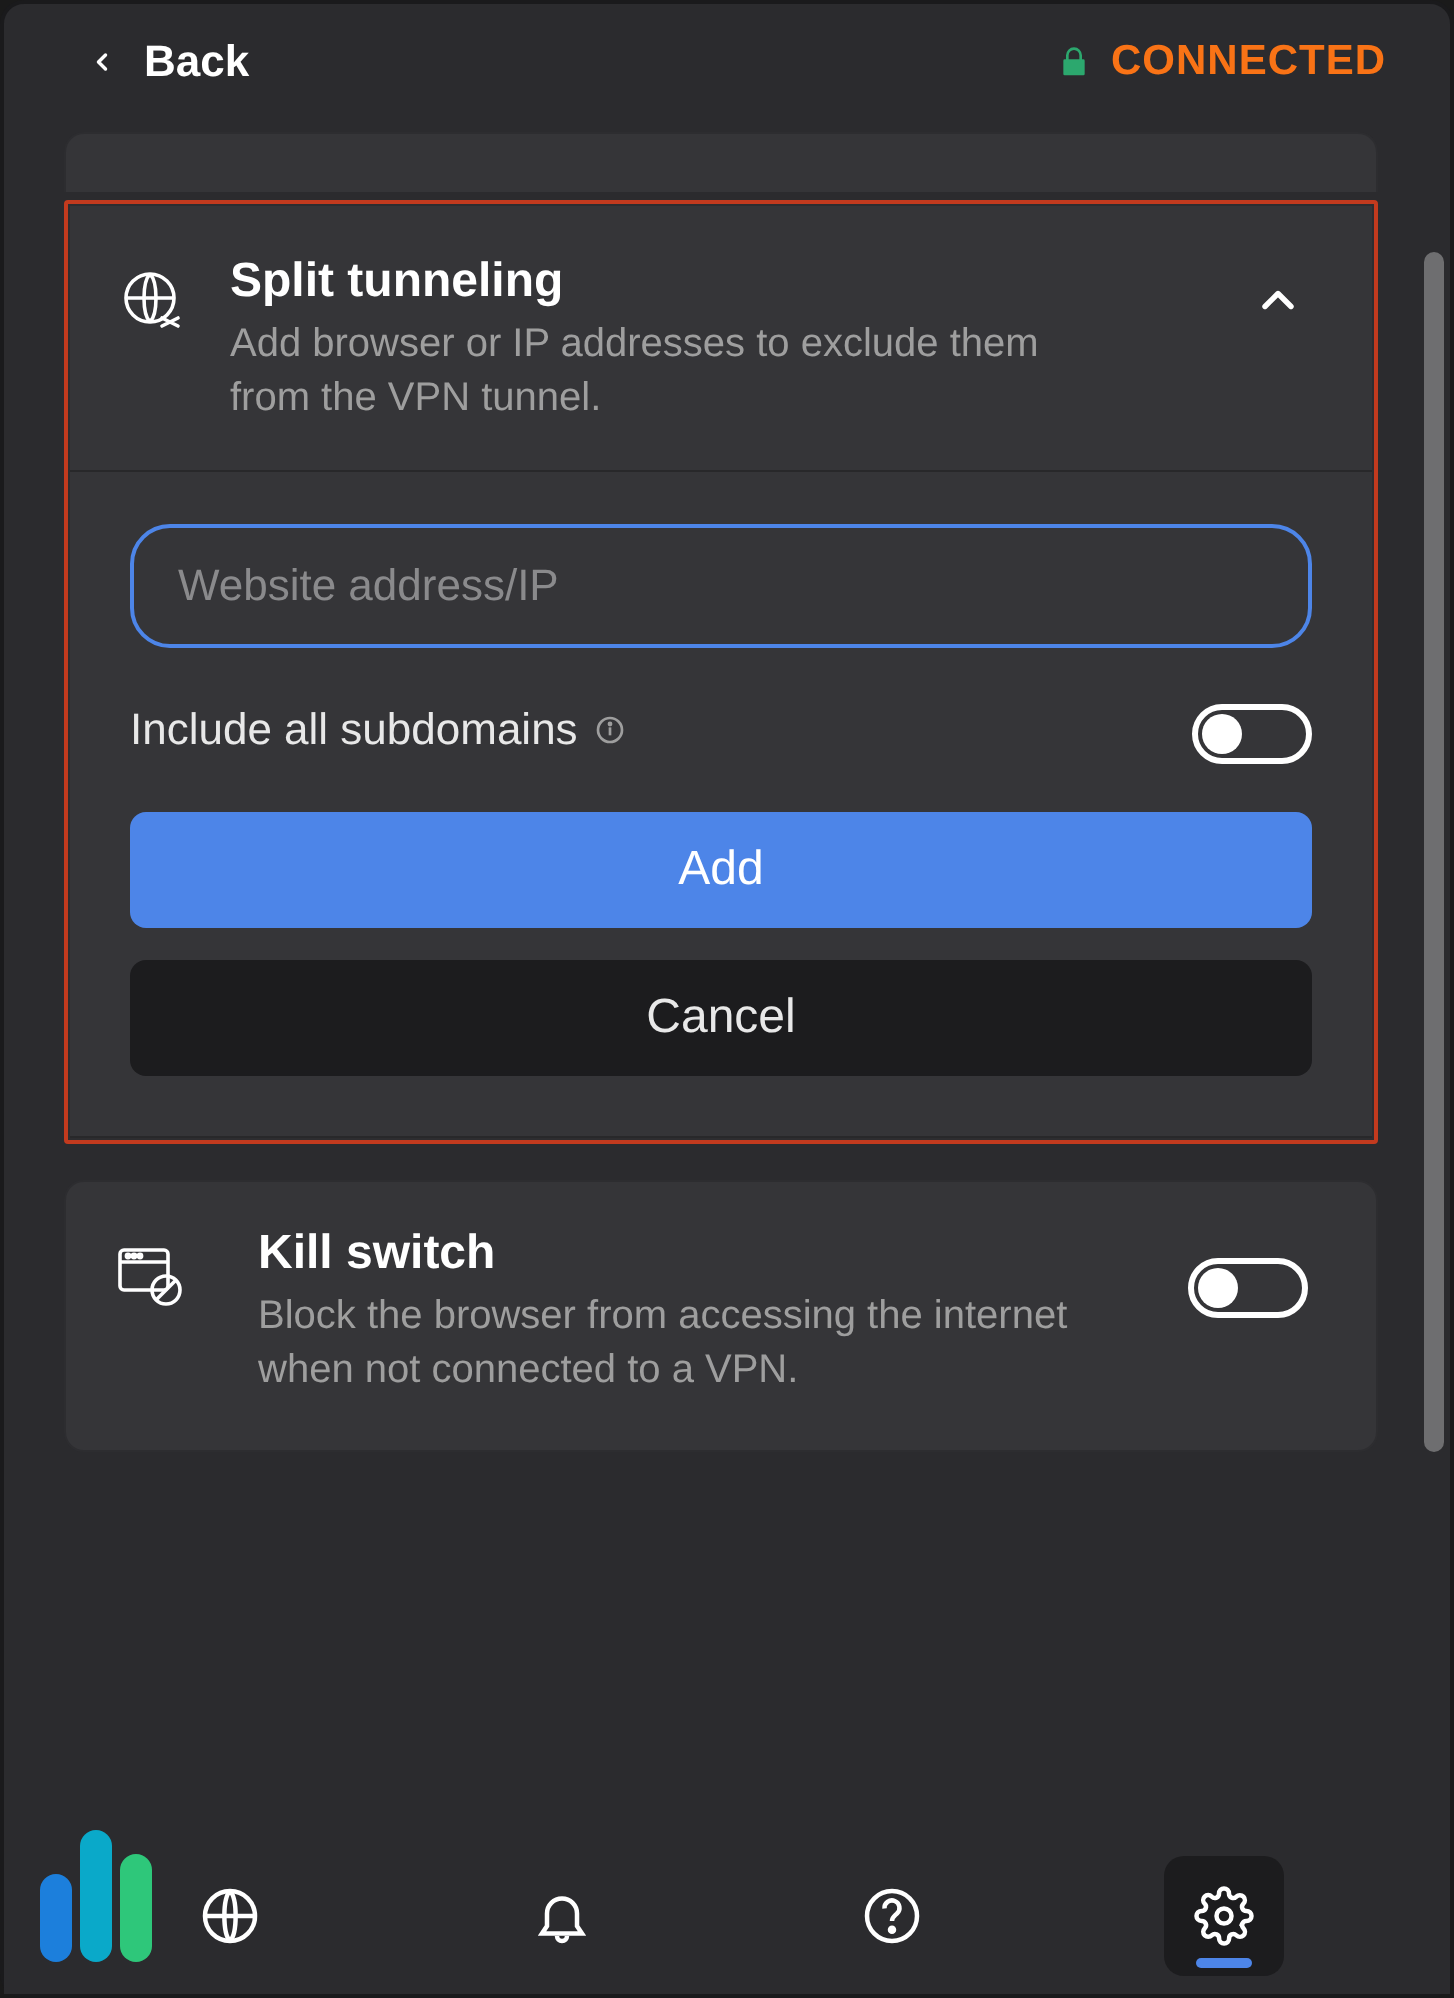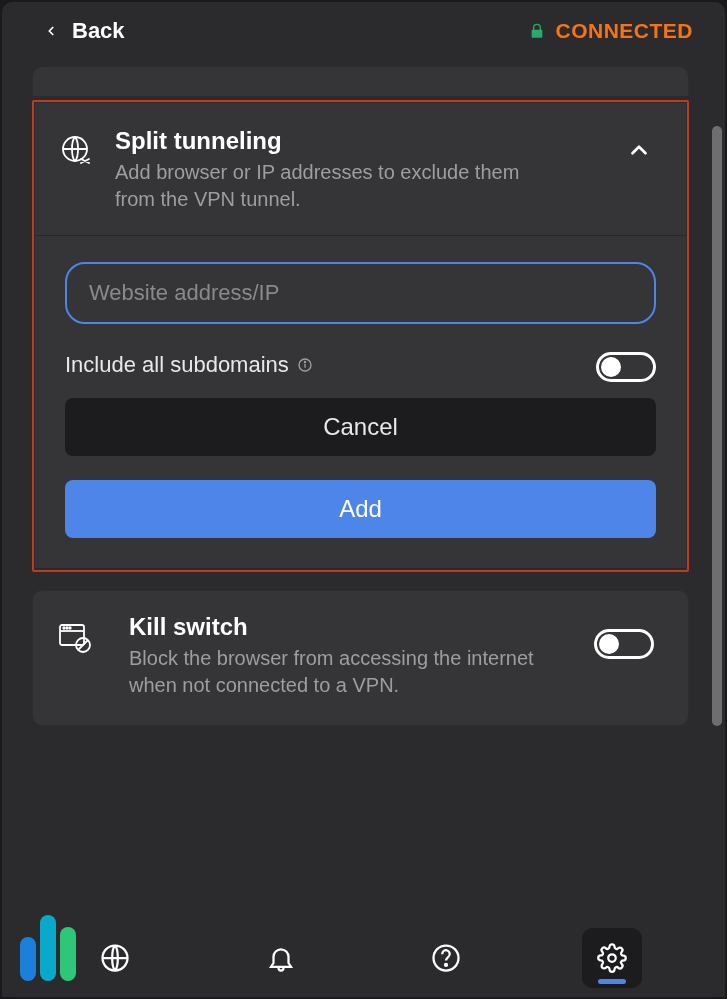--- a/index.html
+++ b/index.html
@@ -198,22 +198,22 @@
               <svg class="info-icon" viewBox="0 0 24 24" fill="none" stroke="#9e9e9e" stroke-width="2">
                   <circle cx="12" cy="12" r="9"></circle>
                   <line x1="12" y1="10" x2="12" y2="16"></line>
                   <circle cx="12" cy="7.5" r="0.8" fill="#9e9e9e"></circle>
                 </svg>
             </div>
             <div class="toggle">
               <div class="toggle-knob"></div>
             </div>
           </div>
+          <button class="btn btn-primary">Add</button>
           <button class="btn btn-secondary">Cancel</button>
-          <button class="btn btn-primary">Add</button>
         </div>
 
 
       </div>
     </div>
 
     <div class="kill-panel">
       <div class="section-icon-wrap">
         <svg viewBox="0 0 36 36" fill="none" stroke="#fff" stroke-width="1.8">
           <rect x="3" y="6" width="24" height="20" rx="2"></rect>

